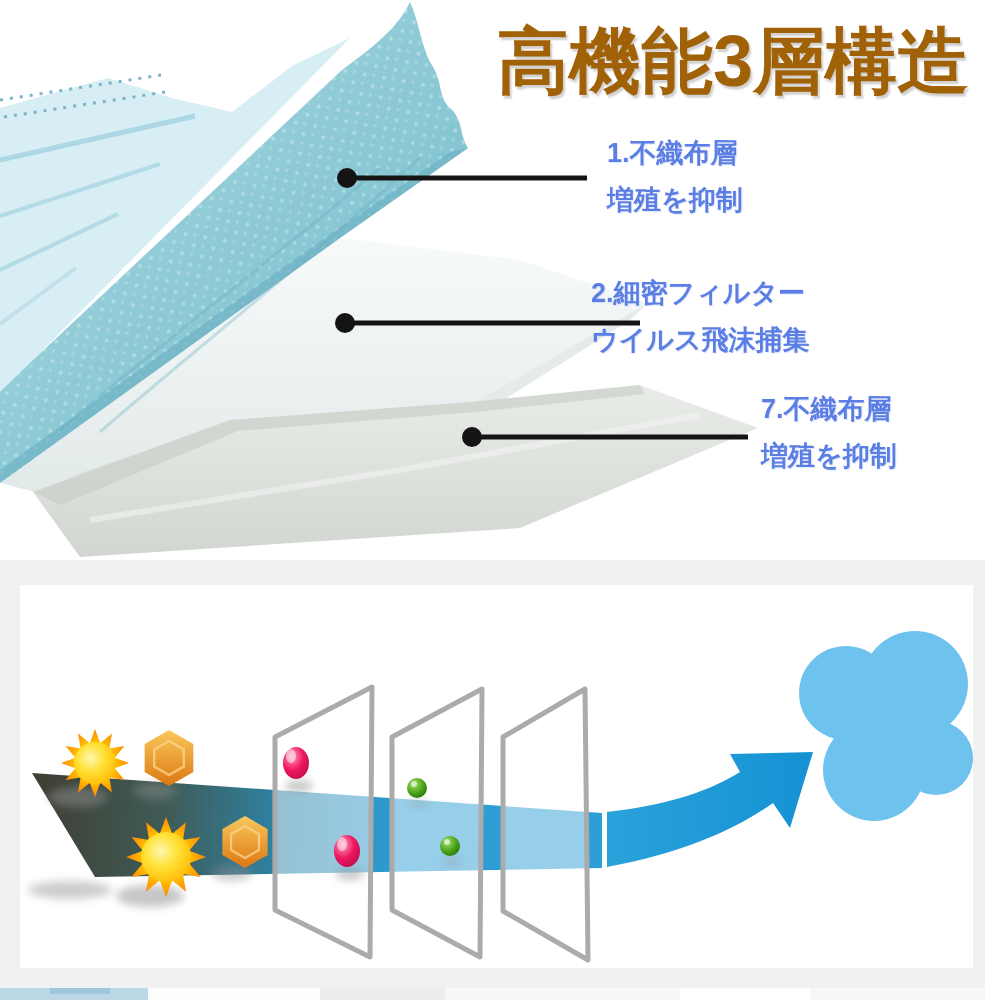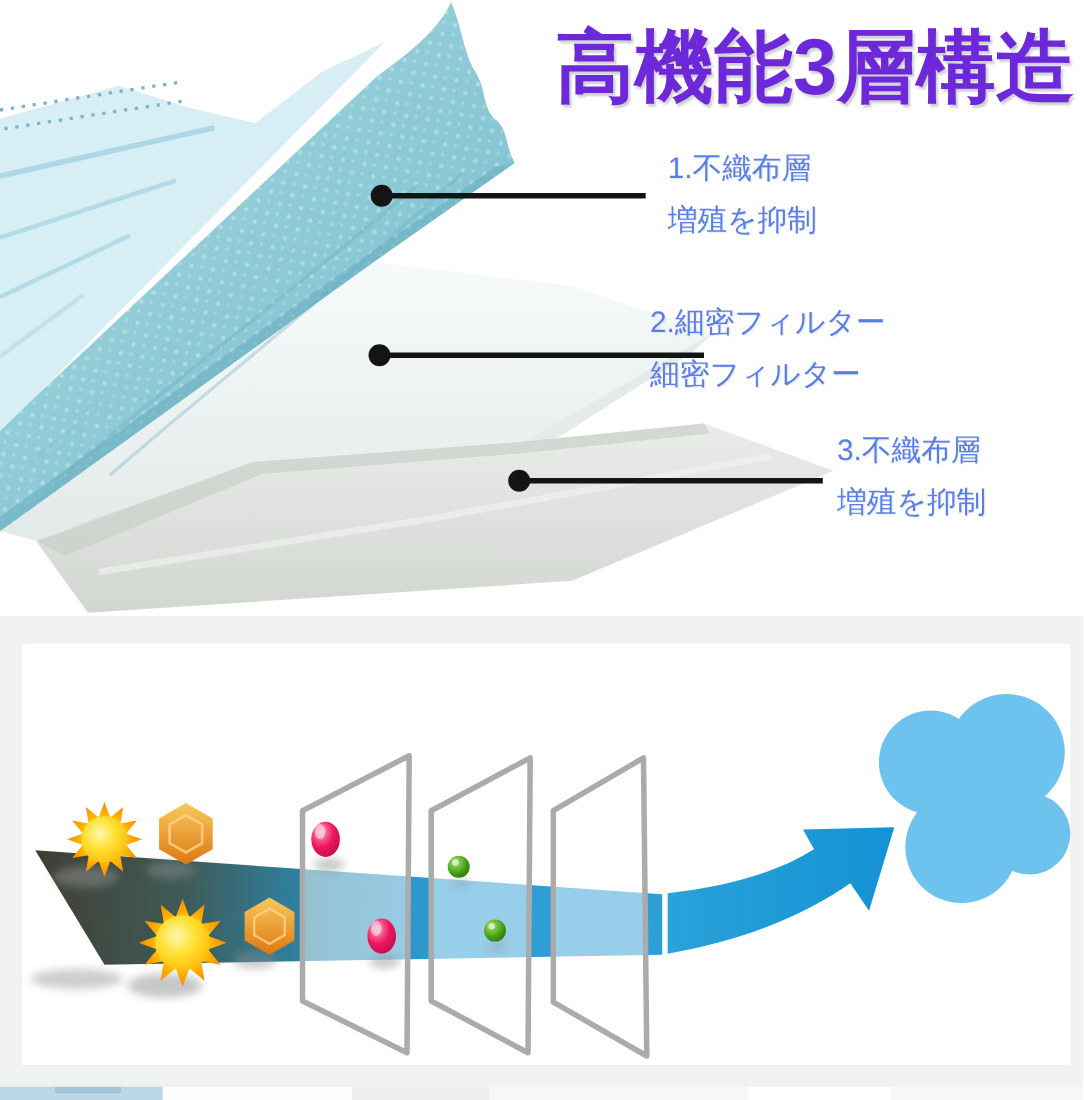--- a/index.html
+++ b/index.html
@@ -6,27 +6,27 @@
   .stage {
     position:relative; width:985px; height:1000px; overflow:hidden;
     background:#ffffff;
     font-family:"Liberation Sans","DejaVu Sans",sans-serif;
   }
   svg { display:block; }
   .abs { position:absolute; }
 
   .page-title {
     position:absolute; left:497px; top:24px; width:480px; margin:0;
-    text-align:right; font-size:72px; font-weight:800; line-height:1.05;
-    color:#6d28d9; letter-spacing:0px;
+    text-align:left; font-size:72px; font-weight:800; line-height:1.05;
+    color:#a16207; letter-spacing:0px;
     text-shadow:2px 3px 2px rgba(150,150,150,0.45);
     white-space:nowrap;
   }
   .layer-label {
-    position:absolute; font-size:27px; font-weight:400; line-height:47px;
+    position:absolute; font-size:27px; font-weight:700; line-height:47px;
     color:#5b7ee4; white-space:nowrap;
     text-shadow:1px 1px 1px rgba(170,185,235,0.35);
   }
   .label-1 { left:607px; top:130px; }
   .label-2 { left:591px; top:270px; }
   .label-3 { left:761px; top:386px; }
 
   .bottom-section {
     position:absolute; left:0; top:560px; width:985px; height:440px;
     background:#f0f1f1;
@@ -108,24 +108,24 @@
   </svg>
 
   <h1 class="page-title">高機能3層構造</h1>
 
   <div class="layer-label label-1">
     <div>1.不織布層</div>
     <div>増殖を抑制</div>
   </div>
   <div class="layer-label label-2">
     <div>2.細密フィルター</div>
-    <div>細密フィルター</div>
+    <div>ウイルス飛沫捕集</div>
   </div>
   <div class="layer-label label-3">
-    <div>3.不織布層</div>
+    <div>7.不織布層</div>
     <div>増殖を抑制</div>
   </div>
 
   <div class="bottom-section">
     <svg width="985" height="440" viewBox="0 0 985 440">
       <defs>
         <linearGradient id="shaftGrad" gradientUnits="userSpaceOnUse" x1="32" y1="260" x2="602" y2="280">
           <stop offset="0" stop-color="#403e33"></stop>
           <stop offset="0.24" stop-color="#3f5c58"></stop>
           <stop offset="0.44" stop-color="#2d84a8"></stop>

